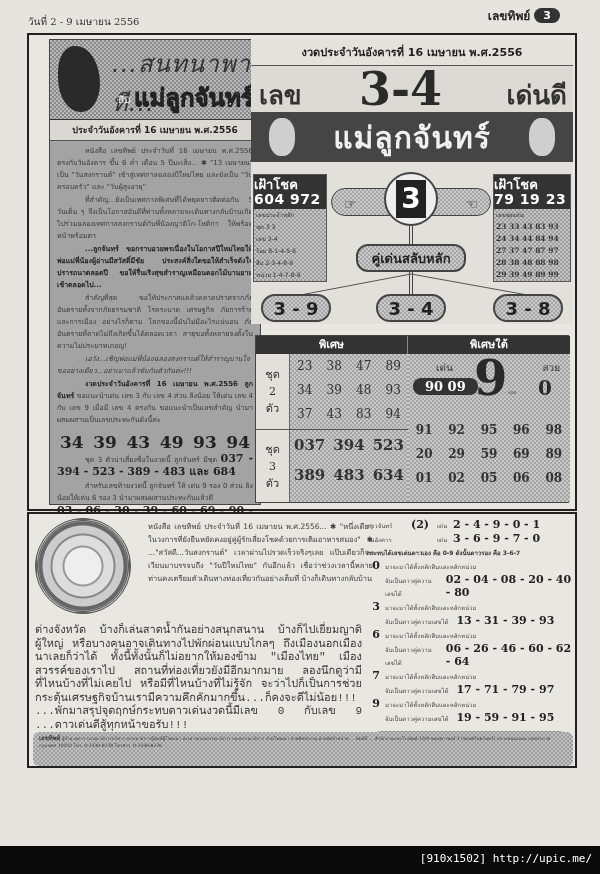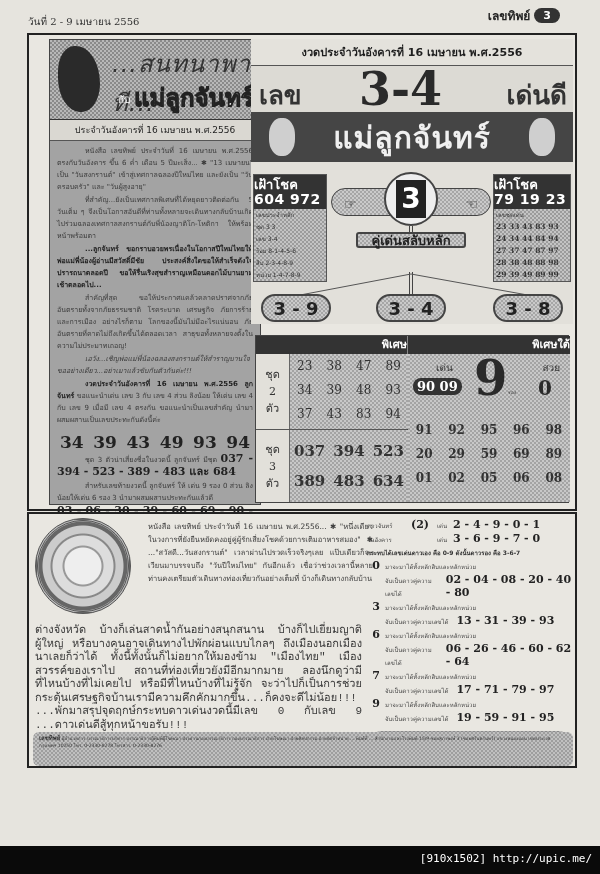--- a/index.html
+++ b/index.html
@@ -21,21 +21,21 @@
 
   .frame { position: absolute; left: 27px; top: 33px; width: 550px; height: 478px; border: 2px solid #222; background: #e9e7e1; }
 
   
   .left { position: absolute; left: 4px; top: 4px; width: 212px; height: 466px; border: 1px solid #444; background: #a3a3a3; margin-left: 16px; }
   .banner { position: relative; height: 80px; background: repeating-conic-gradient(#8a8a8a 0% 25%, #b8b8b8 0% 50%) 0 0/4px 4px; border-bottom: 1px solid #333; }
   .banner .face { position: absolute; left: 8px; top: 6px; width: 42px; height: 66px; background: #2a2a2a; border-radius: 40% 60% 45% 55%; }
   .banner .t1 { position: absolute; left: 62px; top: 4px; font-size: 24px; font-style: italic; color: #333; letter-spacing: 1px; }
   .banner .kap { position: absolute; left: 68px; top: 52px; font-size: 10px; color: #fff; }
   .banner .t2 { position: absolute; left: 84px; top: 38px; font-size: 24px; font-weight: bold; color: #fff; -webkit-text-stroke: 1px #222; }
-  .subbar { text-align: center; font-size: 9px; font-weight: normal; padding: 3px 0; border-bottom: 1px solid #555; background: #dad8d2; }
+  .subbar { text-align: center; font-size: 9px; font-weight: bold; padding: 3px 0; border-bottom: 1px solid #555; background: #dad8d2; }
   .ltxt { padding: 4px 7px; font-size: 7px; line-height: 12px; color: #3a3a3a; text-align: justify; }
   .ltxt b { color: #222; }
   .ltxt p { text-indent: 28px; margin-bottom: 1px; }
   .bignums { display: flex; justify-content: space-between; padding: 0 10px; font-family: "DejaVu Serif", serif; font-weight: bold; font-size: 17px; color: #222; line-height: 22px; }
   .serifb { font-family: "DejaVu Serif", serif; font-weight: bold; font-size: 11px; color: #222; }
   .sign { text-align: right; font-size: 8px; font-weight: bold; padding: 2px 6px 0 0; }
 
   
   .right { position: absolute; left: 222px; top: 4px; width: 322px; height: 466px; }
   .rtitle { text-align: center; font-size: 11px; font-weight: bold; padding: 4px 0; border-bottom: 1px solid #555; background: #e4e2dc; }
@@ -53,36 +53,36 @@
   .fbox.l { left: 2px; } .fbox.r { right: 2px; width: 78px; }
   .fbox .fh { background: #333; color: #fff; font-weight: bold; font-size: 13px; line-height: 15px; padding: 2px 0; }
   .fbox .fn { font-size: 14px; letter-spacing: 0.5px; }
   .fbox .fl { font-size: 6px; text-align: left; color: #333; line-height: 10px; padding: 1px 2px; }
   .fbox.r .fl { font-family: "DejaVu Serif", serif; font-size: 7.5px; font-weight: bold; }
   .pill3 { position: absolute; left: 80px; top: 26px; width: 160px; height: 28px; border: 1px solid #444; border-radius: 14px; background: repeating-conic-gradient(#a6a6a6 0% 25%, #cacaca 0% 50%) 0 0/4px 4px; }
   .hand { position: absolute; top: 7px; font-size: 14px; color: #222; }
   .circ3 { position: absolute; left: 133px; top: 10px; width: 54px; height: 54px; border-radius: 50%; border: 2px solid #444; background: #eee; display: flex; align-items: center; justify-content: center; }
   .circ3 .n { background: #222; color: #fff; font-weight: bold; font-size: 28px; width: 30px; text-align: center; line-height: 38px; }
   .vline { position: absolute; width: 4px; border-left: 1px solid #444; border-right: 1px solid #444; }
-  .sbox { position: absolute; left: 105px; top: 70px; width: 110px; height: 16px; border: 2px solid #444; border-radius: 3px; background: repeating-conic-gradient(#a6a6a6 0% 25%, #cacaca 0% 50%) 0 0/4px 4px; display: flex; align-items: center; justify-content: center; font-size: 13px; font-weight: bold; color: #222; }
+  .sbox { position: absolute; left: 105px; top: 82px; width: 110px; height: 28px; border: 2px solid #444; border-radius: 12px; background: repeating-conic-gradient(#a6a6a6 0% 25%, #cacaca 0% 50%) 0 0/4px 4px; display: flex; align-items: center; justify-content: center; font-size: 13px; font-weight: bold; color: #222; }
   .pair { position: absolute; top: 132px; width: 70px; height: 28px; border: 2px solid #444; border-radius: 14px; background: repeating-conic-gradient(#a6a6a6 0% 25%, #cacaca 0% 50%) 0 0/4px 4px; display: flex; align-items: center; justify-content: center; font-size: 18px; font-weight: bold; color: #222; }
 
   .ptable { position: absolute; left: 4px; top: 296px; width: 314px; height: 168px; border: 1px solid #444; display: grid; grid-template-columns: 152px 162px; background: #d8d6d0; }
-  .phd { background: #333; color: #fff; text-align: right; font-size: 11px; font-weight: bold; height: 18px; line-height: 18px; }
+  .phd { background: #333; color: #fff; text-align: center; font-size: 11px; font-weight: bold; height: 18px; line-height: 18px; }
   .pcol { display: grid; grid-template-columns: 34px 118px; border-right: 1px solid #444; }
   .plbl { font-family: "DejaVu Serif", serif; font-size: 11px; text-align: center; line-height: 17px; color: #333; display: flex; flex-direction: column; justify-content: center; background: #e2e0da; border-right: 1px solid #666; }
   .pnums { background: repeating-conic-gradient(#a4a4a4 0% 25%, #c8c8c8 0% 50%) 0 0/4px 4px; font-family: "DejaVu Serif", serif; color: #333; }
   .pnums .row { display: flex; justify-content: space-around; }
   .r2 .row { font-size: 12px; line-height: 24px; }
   .r3 .row { font-size: 15px; line-height: 30px; font-weight: bold; }
   .sep { border-top: 1px solid #555; }
   .pright { background: repeating-conic-gradient(#a4a4a4 0% 25%, #c8c8c8 0% 50%) 0 0/4px 4px; position: relative; font-family: "DejaVu Serif", serif; }
   .pright .den { position: absolute; left: 28px; top: 6px; font-size: 10px; color: #333; }
   .pright .sway { position: absolute; right: 10px; top: 6px; font-size: 10px; color: #333; }
-  .pright .dbox { position: absolute; left: 5px; top: 24px; background: #333; color: #fff; font-size: 13px; font-weight: bold; padding: 1px 4px; border-radius: 8px; }
+  .pright .dbox { position: absolute; left: 5px; top: 24px; background: #333; color: #fff; font-size: 13px; font-weight: bold; padding: 1px 12px; border-radius: 8px; }
   .pright .nine { position: absolute; left: 66px; top: -4px; font-size: 48px; font-weight: bold; color: #2a2a2a; }
   .pright .rong { position: absolute; left: 100px; top: 34px; font-size: 5px; color: #333; }
   .pright .zero { position: absolute; right: 18px; top: 22px; font-size: 20px; font-weight: bold; color: #2a2a2a; }
   .pright .grid { position: absolute; left: 0; right: 0; top: 64px; text-align: right; }
   .pright .grid .row { display: flex; justify-content: space-around; font-size: 12px; font-weight: bold; color: #333; line-height: 24px; }
 
   
   .frame2 { position: absolute; left: 27px; top: 512px; width: 550px; height: 256px; border: 2px solid #222; background: #e9e7e1; }
   .wheel { position: absolute; left: 6px; top: 4px; width: 96px; height: 96px; border-radius: 50%; border: 3px double #555; background: radial-gradient(circle, #eee 0 18px, #999 19px 20px, #ddd 21px 30px, #888 31px 32px, #ccc 33px 40px, #666 41px 44px, #bbb 45px); }
   .ctext { position: absolute; left: 108px; top: 6px; width: 225px; font-size: 7.5px; line-height: 13px; color: #3a3a3a; text-align: justify; margin-left: 11px; }
@@ -233,21 +233,21 @@
                   <span>94</span>
                 </div>
             </div>
           </div>
           <div class="pcol sep" style="height:73px;border-right:none">
             <div class="plbl">
               <span>ชุด</span>
               <span>3</span>
               <span>ตัว</span>
             </div>
-            <div class="pnums r3" style="padding-top:6px">
+            <div class="pnums r3" style="">
               <div class="row">
                   <span>037</span>
                   <span>394</span>
                   <span>523</span>
                 </div>
               <div class="row">
                   <span>389</span>
                   <span>483</span>
                   <span>634</span>
                 </div>

